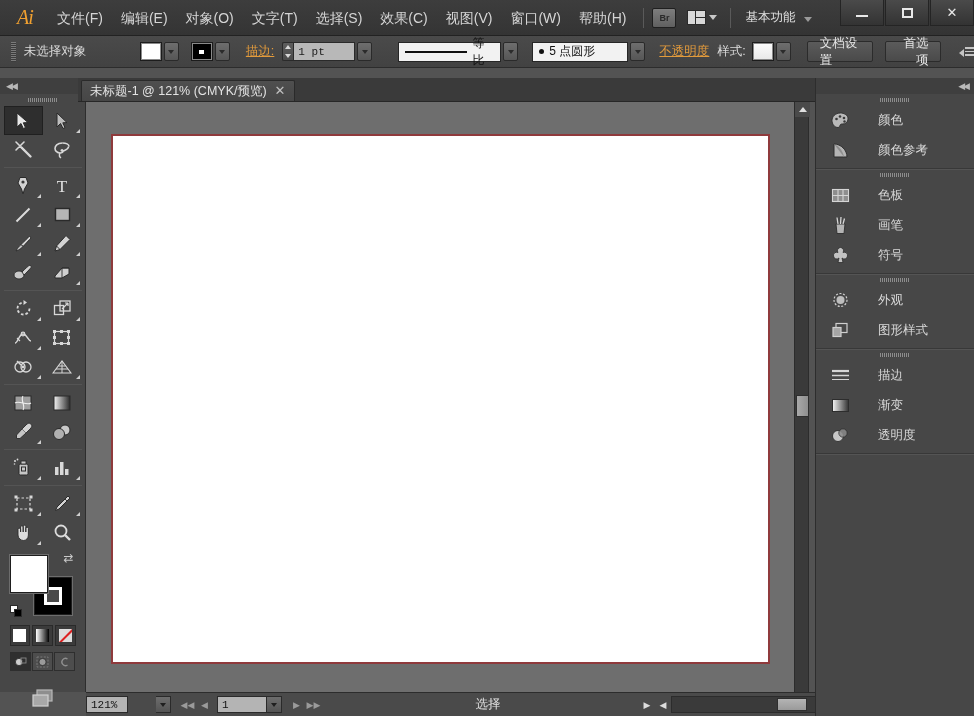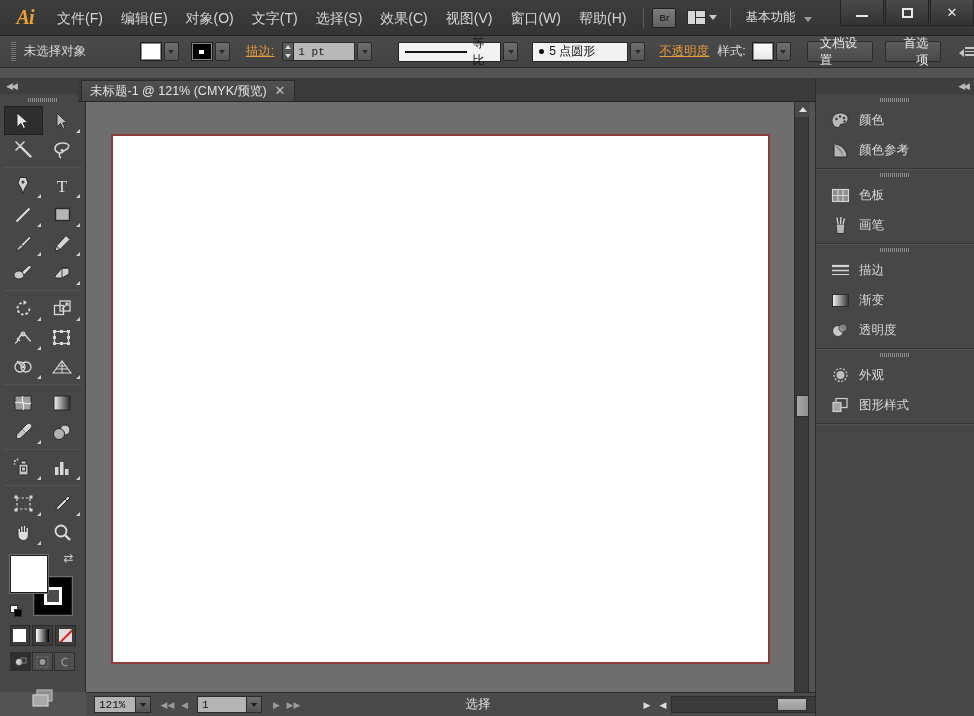--- a/index.html
+++ b/index.html
@@ -16,21 +16,21 @@
 
   
   .titlebar {
     position: absolute; left: 0; top: 0; width: 974px; height: 36px;
     background: linear-gradient(#3d3d3d, #343434);
     border-bottom: 1px solid #222;
     display: flex; align-items: center;
   }
   .ai-logo {
     width: 38px; height: 36px; display: flex; align-items: center; justify-content: center;
-    color: #f0a030; font-weight: bold; font-size: 20px; font-style: italic;
+    color: #f0a030; font-weight: normal; font-size: 20px; font-style: italic;
     font-family: "Liberation Serif", serif;
     letter-spacing: -1px;
     padding-left: 12px;
   }
   .menu { display: flex; align-items: center; height: 36px; margin-left: 10px; }
   .menu-item {
     padding: 4px 9px; color: #d5d5d5; font-size: 14px; white-space: nowrap;
     line-height: 16px; border-radius: 2px; cursor: default;
   }
   .tb-sep { width: 1px; height: 20px; background: #2b2b2b; border-right: 1px solid #5a5a5a; margin: 0 8px; }
@@ -287,21 +287,21 @@
     position: absolute; left: 815px; top: 78px; width: 159px; height: 638px;
     background: #474747; border-left: 1px solid #2d2d2d;
   }
   .rp-header { height: 16px; background:#3f3f3f; display:flex;align-items:center;justify-content:flex-end; padding-right:6px; }
   .dbl-arrow-r { color: #b9b9b9; font-size: 9px; letter-spacing: -2px; }
   .rp-group { border-bottom: 1px solid #383838; box-shadow: 0 1px 0 #545454; padding-bottom: 3px; }
   .rp-grip { height: 11px; display:flex;align-items:center;justify-content:center; }
   .rp-grip i { width: 30px; height: 4px;
     background: repeating-linear-gradient(to right, #8d8d8d 0 1px, #454545 1px 2px); }
   .rp-item {
-    height: 30px; display: flex; align-items: center; padding-left: 14px; gap: 9px; cursor: default;
+    height: 30px; display: flex; align-items: center; padding-left: 14px; gap: 28px; cursor: default;
   }
   .rp-ico { width: 20px; height: 20px; display:flex;align-items:center;justify-content:center; }
   .rp-label { color: #d9d9d9; font-size: 12.5px; }
 </style>
 </head>
 <body>
 
 <div class="app">
 
   <div class="titlebar">
@@ -726,21 +726,21 @@
   <div class="canvas-area">
     <div class="artboard"></div>
   </div>
 
   <div class="vscroll">
     <div class="vs-arrow top"></div>
     <div class="vs-thumb"></div>
   </div>
 
   <div class="statusbar">
-    <div style="display:flex;align-items:center;margin-left:8px;">
+    <div style="display:flex;align-items:center;margin-left:0;gap:28px;">
       <div class="st-field" style="width:42px;">121%</div>
       <div class="st-drop"></div>
     </div>
 
     <div class="st-nav" style="margin-left:8px;">◀◀</div>
     <div class="st-nav">◀</div>
 
     <div style="display:flex;align-items:center;margin-left:4px;">
       <div class="st-field" style="width:50px;">1</div>
       <div class="st-drop"></div>
@@ -806,20 +806,52 @@
         <span class="rp-label">色板</span>
       </div>
       <div class="rp-item">
         <span class="rp-ico">
           <svg width="19" height="19" viewBox="0 0 19 19">
               <path d="M5 8 L14 8 L13 17.5 L6 17.5 Z" fill="#b4b4b4" stroke="#2d2d2d" stroke-width="0.9"></path>
               <path d="M7 8 L6 1.5 M9.5 8 L10 1 M12 8 L13.5 2.5" stroke="#d5d5d5" stroke-width="1.3" fill="none"></path>
             </svg>
         </span>
         <span class="rp-label">画笔</span>
+      </div>
+      <div class="rp-item">
+        <span class="rp-ico">
+          <svg width="19" height="18" viewBox="0 0 19 18">
+              <path d="M9.5 1.5 A3.2 3.2 0 0 1 12 6.5 A3.2 3.2 0 0 1 16.5 10 A3.2 3.2 0 0 1 11 12 L12 16.5 L7 16.5 L8 12 A3.2 3.2 0 0 1 2.5 10 A3.2 3.2 0 0 1 7 6.5 A3.2 3.2 0 0 1 9.5 1.5 Z" fill="#c2c2c2" stroke="#2d2d2d" stroke-width="0.8"></path>
+            </svg>
+        </span>
+        <span class="rp-label">符号</span>
+      </div>
+    </div>
+
+    <div class="rp-group">
+      <div class="rp-grip">
+          <i></i>
+        </div>
+      <div class="rp-item">
+        <span class="rp-ico">
+          <svg width="19" height="18" viewBox="0 0 19 18">
+              <circle cx="9.5" cy="9" r="6.5" fill="none" stroke="#d0d0d0" stroke-width="1.2" stroke-dasharray="2 1.6"></circle>
+              <circle cx="9.5" cy="9" r="4" fill="#bdbdbd"></circle>
+            </svg>
+        </span>
+        <span class="rp-label">外观</span>
+      </div>
+      <div class="rp-item">
+        <span class="rp-ico">
+          <svg width="19" height="17" viewBox="0 0 19 17">
+              <rect x="5" y="1.5" width="11" height="9" fill="none" stroke="#cfcfcf" stroke-width="1.2"></rect>
+              <rect x="2" y="5.5" width="8" height="9" fill="#a5a5a5" stroke="#cfcfcf" stroke-width="1.2"></rect>
+            </svg>
+        </span>
+        <span class="rp-label">图形样式</span>
       </div>
     </div>
 
     <div class="rp-group">
       <div class="rp-grip">
           <i></i>
         </div>
       <div class="rp-item">
         <span class="rp-ico">
           <svg width="19" height="15" viewBox="0 0 19 15">
@@ -849,39 +881,15 @@
       <div class="rp-item">
         <span class="rp-ico">
           <svg width="19" height="17" viewBox="0 0 19 17">
               <circle cx="7" cy="9" r="5.5" fill="#c8c8c8" stroke="#2d2d2d" stroke-width="0.9"></circle>
               <circle cx="12" cy="6" r="4.2" fill="#8a8a8a" stroke="#2d2d2d" stroke-width="0.9" opacity="0.85"></circle>
             </svg>
         </span>
         <span class="rp-label">透明度</span>
       </div>
     </div>
-
-    <div class="rp-group">
-      <div class="rp-grip">
-          <i></i>
-        </div>
-      <div class="rp-item">
-        <span class="rp-ico">
-          <svg width="19" height="18" viewBox="0 0 19 18">
-              <circle cx="9.5" cy="9" r="6.5" fill="none" stroke="#d0d0d0" stroke-width="1.2" stroke-dasharray="2 1.6"></circle>
-              <circle cx="9.5" cy="9" r="4" fill="#bdbdbd"></circle>
-            </svg>
-        </span>
-        <span class="rp-label">外观</span>
-      </div>
-      <div class="rp-item">
-        <span class="rp-ico">
-          <svg width="19" height="17" viewBox="0 0 19 17">
-              <rect x="5" y="1.5" width="11" height="9" fill="none" stroke="#cfcfcf" stroke-width="1.2"></rect>
-              <rect x="2" y="5.5" width="8" height="9" fill="#a5a5a5" stroke="#cfcfcf" stroke-width="1.2"></rect>
-            </svg>
-        </span>
-        <span class="rp-label">图形样式</span>
-      </div>
-    </div>
   </div>
 
 </div>
 
 </body></html>

